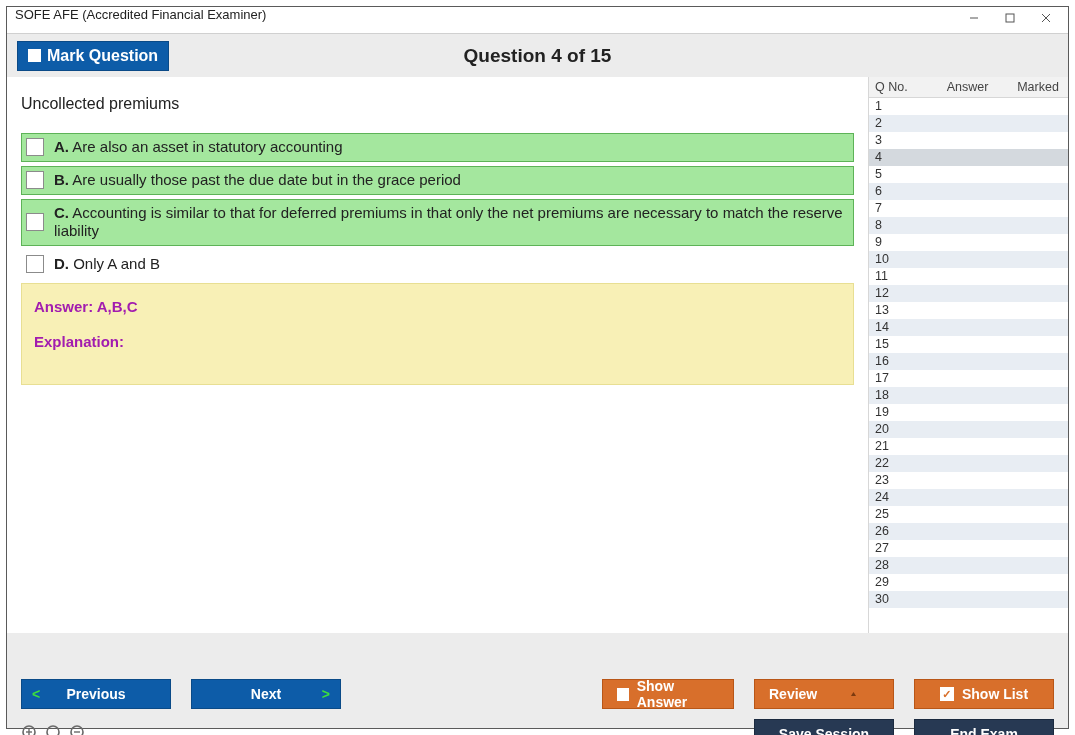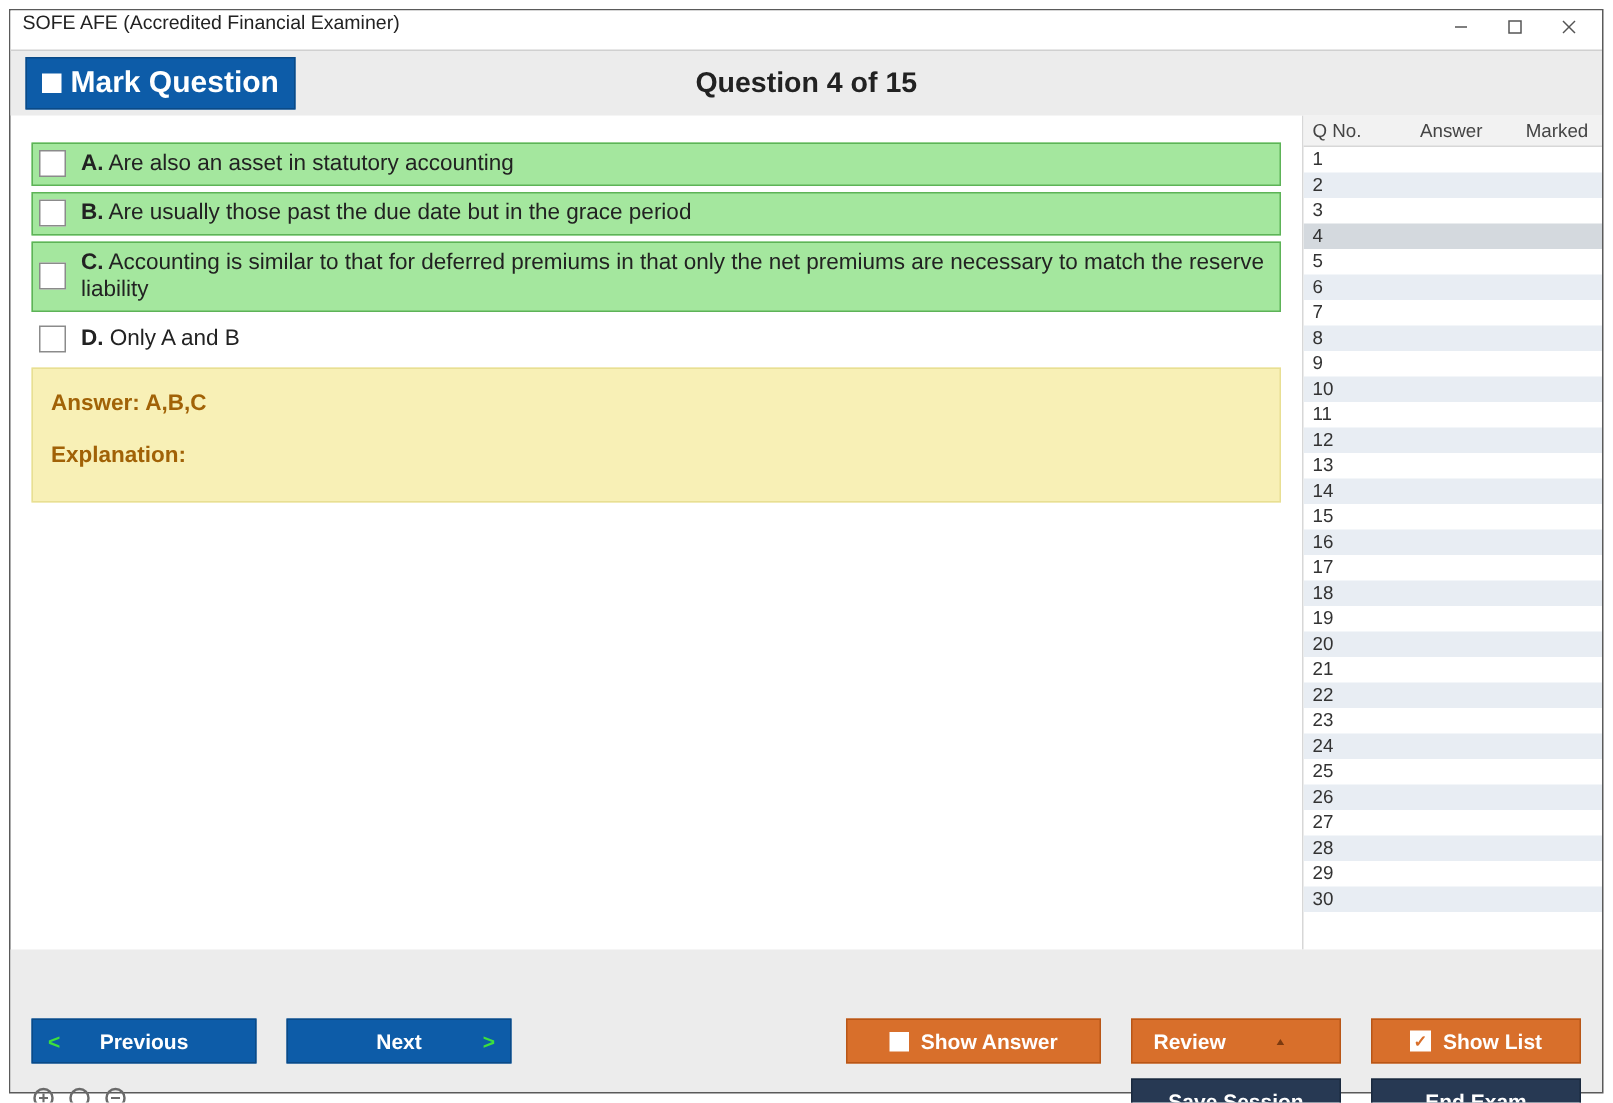--- a/index.html
+++ b/index.html
@@ -44,21 +44,21 @@
     background: #ececec;
     display: flex;
     align-items: center;
     padding: 0 10px;
     position: relative;
   }
   .mark-btn {
     background: #0d5ca8;
     color: #fff;
     font-weight: bold;
-    font-size: 20px;
+    font-size: 16px;
     padding: 5px 10px;
     display: flex; align-items: center; gap: 6px;
     border: 1px solid #0a4a87;
     cursor: pointer;
   }
   .mark-btn .chk {
     width: 13px; height: 13px; background: #fff;
   }
   .question-title {
     position: absolute;
@@ -102,23 +102,23 @@
     border: 1px solid #8b8b8b;
     background: #fff;
     flex-shrink: 0;
   }
   .option-label { line-height: 1.25; }
   .option-label b { font-weight: bold; }
 
   .answer-box {
     background: #f8f0b6;
     border: 1px solid #e8df93;
-    padding: 14px 12px 22px 12px;
+    padding: 14px 12px 34px 12px;
     font-size: 15px;
-    color: #a16207;
+    color: #a21caf;
   }
   .answer-box .ans { font-weight: bold; margin-bottom: 18px; display:block; }
   .answer-box .expl-lbl { font-weight: bold; }
 
   .side-list {
     width: 200px;
     border-left: 1px solid #d7d7d7;
     display: flex;
     flex-direction: column;
     font-size: 12.5px;
@@ -199,21 +199,21 @@
   .spacer { flex: 1; }
 
   .footer-row2 {
     display:flex; align-items:center; gap: 8px;
   }
   .zoom-icons { display:flex; gap:4px; color:#6a6a6a;}
   .zoom-icons span { font-size:20px; cursor:pointer; display:flex; align-items:center;}
   .zoom-icons svg { width:20px; height:20px; }
 
   .right-group { display:flex; gap:20px; margin-left:auto; }
-  .show-answer-btn { width: 170px; }
+  .show-answer-btn { width: 132px; }
   .review-btn { width: 140px; justify-content:flex-start; padding-left:14px;margin-top:36px;}
   .show-list-btn { width: 140px; }
 
 </style>
 </head>
 <body>
 
 <div class="window">
 
   <div class="titlebar">
@@ -241,20 +241,21 @@
   <div class="topbar">
     <div class="mark-btn">
       <span class="chk"></span>
       <span>Mark Question</span>
     </div>
     <div class="question-title">Question 4 of 15</div>
   </div>
 
   <div class="middle">
     <div class="question-pane">
+      <div class="question-stem">Uncollected premiums</div>
       <div id="options-mount">
           <div class="option highlight">
             <span class="chk"></span>
             <span class="option-label"><b>A.</b> Are also an asset in statutory accounting</span>
           </div>
           <div class="option highlight">
             <span class="chk"></span>
             <span class="option-label"><b>B.</b> Are usually those past the due date but in the grace period</span>
           </div>
           <div class="option highlight">

